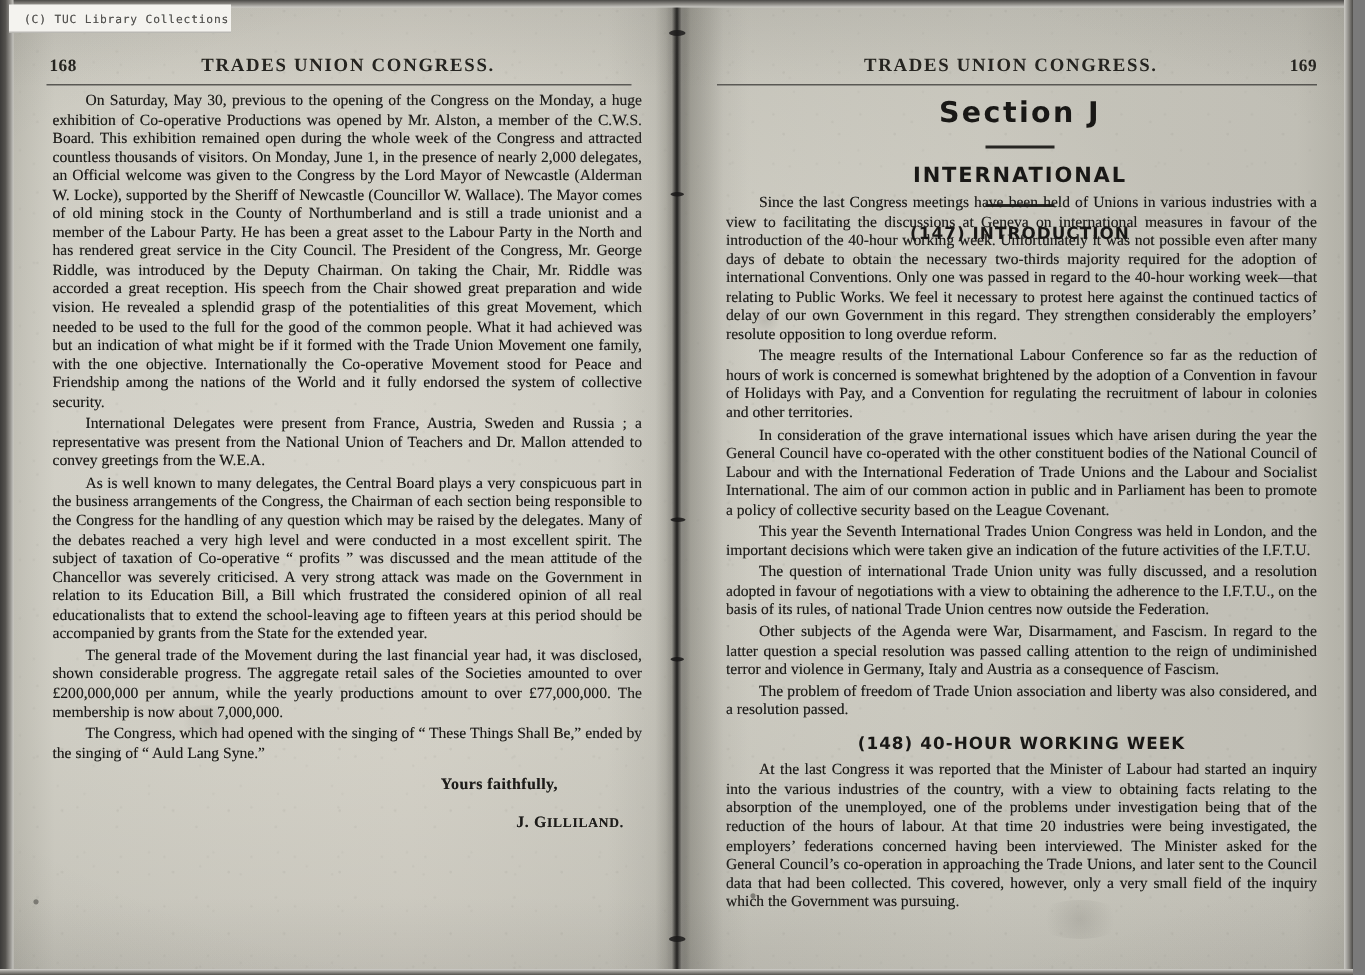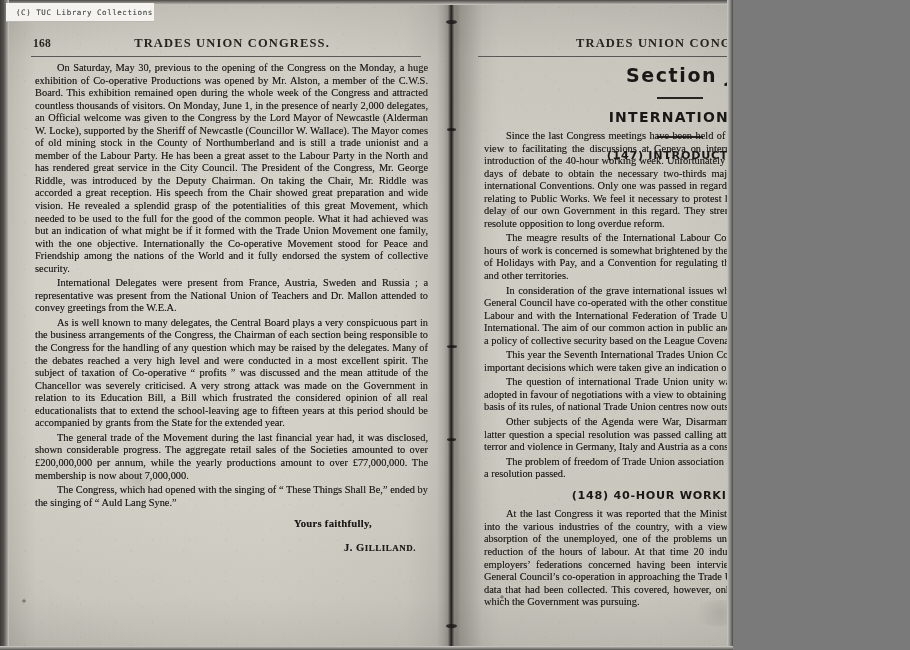--- a/index.html
+++ b/index.html
@@ -6,21 +6,21 @@
   html, body {
     margin: 0;
     padding: 0;
     background: #7a7a7a;
   }
   body {
     font-family: "Liberation Serif", serif;
   }
   #scan {
     position: relative;
-    width: 733px;
+    width: 902px;
     height: 650px;
     overflow: hidden;
     background: #eab308;
   }
 
   
   .paper {
     position: absolute;
     top: 0; left: 0;
     width: 910px; height: 650px;

